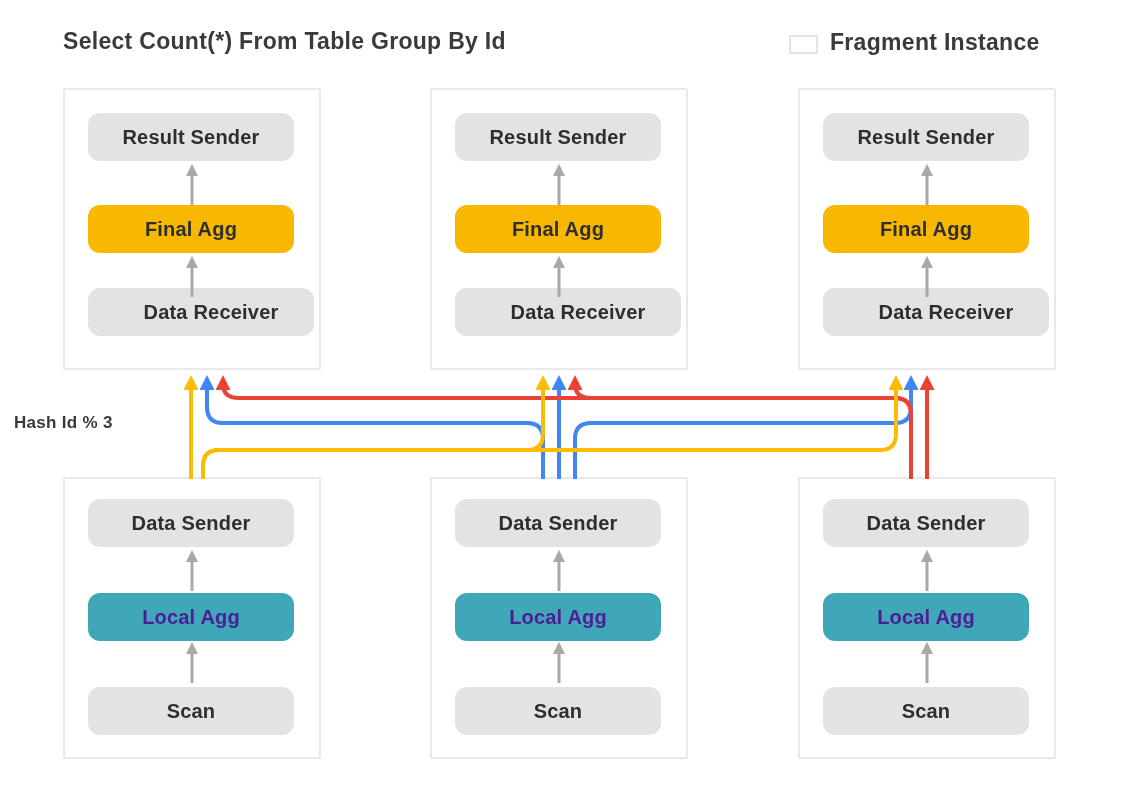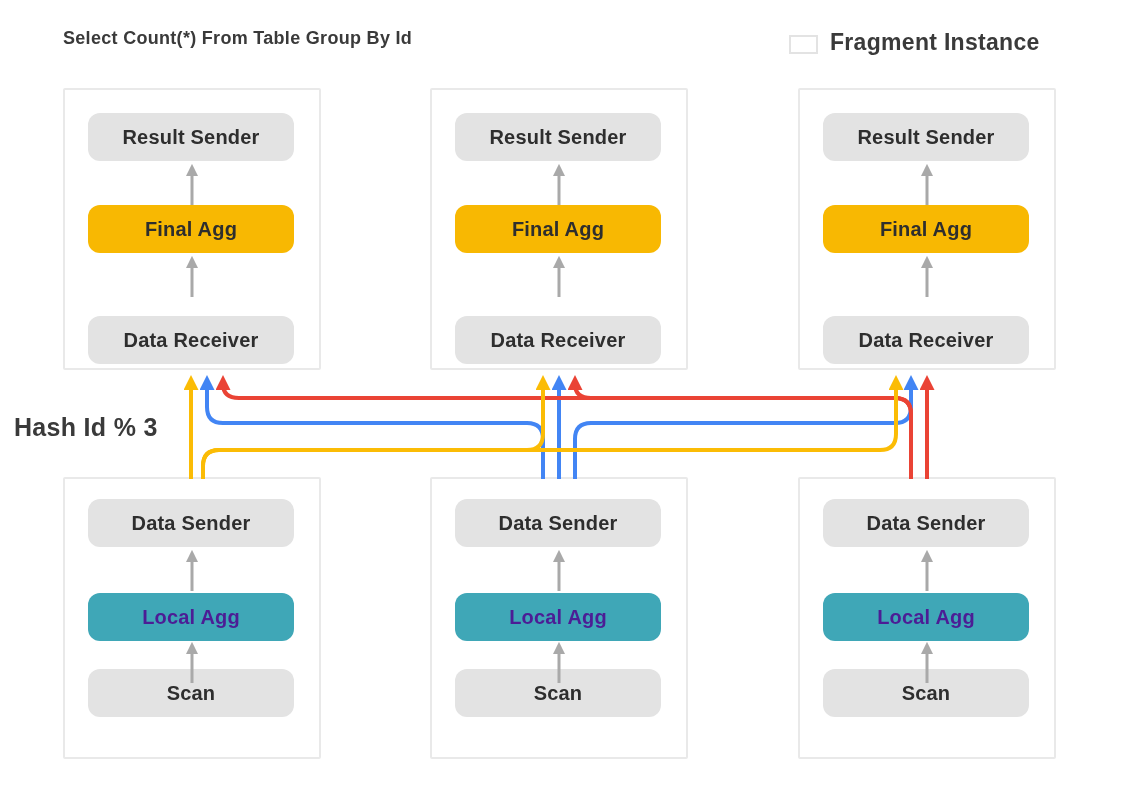--- a/index.html
+++ b/index.html
@@ -1,52 +1,52 @@
 <!DOCTYPE html>
 <html style="--bg: #ffffff; --title-color: #3a3a3a; --text-dark: #2e2e2e; --fragment-border: #e9e9e9; --legend-border: #e3e3e3; --node-gray: #e3e3e3; --accent-yellow: #f8b802; --accent-teal: #3fa7b7; --connector-gray: #a9a9a9; --shuffle-yellow: #fbbc05; --shuffle-blue: #4285f4; --shuffle-red: #ea4335;"><head>
 <meta charset="utf-8">
 <style>
   html,body{margin:0;padding:0;background:#fff;}
   .canvas{
     position:relative;width:1134px;height:791px;background:var(--bg,#fff);
     font-family:"Liberation Sans","DejaVu Sans",sans-serif;overflow:hidden;
   }
   .title{
-    position:absolute;left:63px;top:28px;font-size:18px;font-weight:700;
+    position:absolute;left:63px;top:28px;font-size:23px;font-weight:700;
     color:var(--title-color,#3a3a3a);letter-spacing:.3px;white-space:nowrap;
   }
   .legend{position:absolute;left:789px;top:29px;display:flex;align-items:center;}
   .legend-swatch{
     width:29px;height:19px;background:#fff;margin-top:4px;
     border:2px solid var(--legend-border,#e3e3e3);box-sizing:border-box;
   }
   .legend-label{
     margin-left:12px;font-size:23px;font-weight:700;letter-spacing:.3px;
     color:var(--title-color,#3a3a3a);white-space:nowrap;
   }
   .side-label{
-    position:absolute;font-size:25px;font-weight:700;letter-spacing:.3px;
+    position:absolute;font-size:17px;font-weight:700;letter-spacing:.3px;
     color:var(--title-color,#2e2e2e);white-space:nowrap;
   }
   .side-label.left{left:14px;top:413px;}
   .side-label.right{left:951px;top:413px;}
   .fragment{
     position:absolute;width:258px;height:282px;background:#fff;
     border:2px solid var(--fragment-border,#e9e9e9);box-sizing:border-box;border-radius:2px;
   }
   .pos-tl{left:63px;top:88px;}  .pos-tm{left:430px;top:88px;}  .pos-tr{left:798px;top:88px;}
   .pos-bl{left:63px;top:477px;} .pos-bm{left:430px;top:477px;} .pos-br{left:798px;top:477px;}
   .node{
     position:absolute;left:23px;width:206px;height:48px;border-radius:12px;
     display:flex;align-items:center;justify-content:center;
     font-size:20px;font-weight:600;letter-spacing:.2px;
     background:var(--node-gray,#e3e3e3);color:var(--text-dark,#2e2e2e);
   }
-  .row-top .n1{top:23px;} .row-top .n2{top:115px;} .row-top .n3{top:226px;}
-  .row-bottom .n1{top:20px;} .row-bottom .n2{top:114px;} .row-bottom .n3{top:190px;text-align:right;}
+  .row-top .n1{top:23px;} .row-top .n2{top:115px;} .row-top .n3{top:198px;padding-left:20px;}
+  .row-bottom .n1{top:20px;} .row-bottom .n2{top:114px;} .row-bottom .n3{top:208px;text-align:right;}
   .node.accent-yellow{background:var(--accent-yellow,#f8b802);}
   .node.accent-teal{background:var(--accent-teal,#3fa7b7);color:#4c1d95;}
   svg.overlay{position:absolute;left:0;top:0;pointer-events:none;}
   .e-gray path{stroke:var(--connector-gray,#a9a9a9);stroke-width:3;fill:none;}
   .e-blue path{stroke:var(--shuffle-blue,#4285f4);}
   .e-red path{stroke:var(--shuffle-red,#ea4335);}
   .e-yellow path{stroke:var(--shuffle-yellow,#fbbc05);}
   .e-blue path,.e-red path,.e-yellow path{stroke-width:4;fill:none;}
   .f-gray{fill:var(--connector-gray,#a9a9a9);}
   .f-blue{fill:var(--shuffle-blue,#4285f4);}

